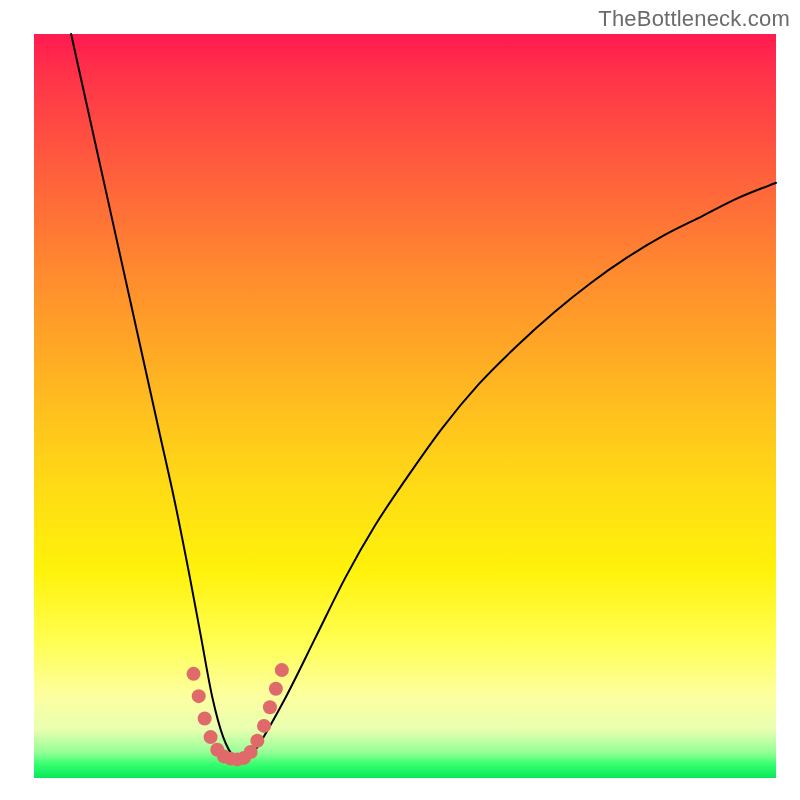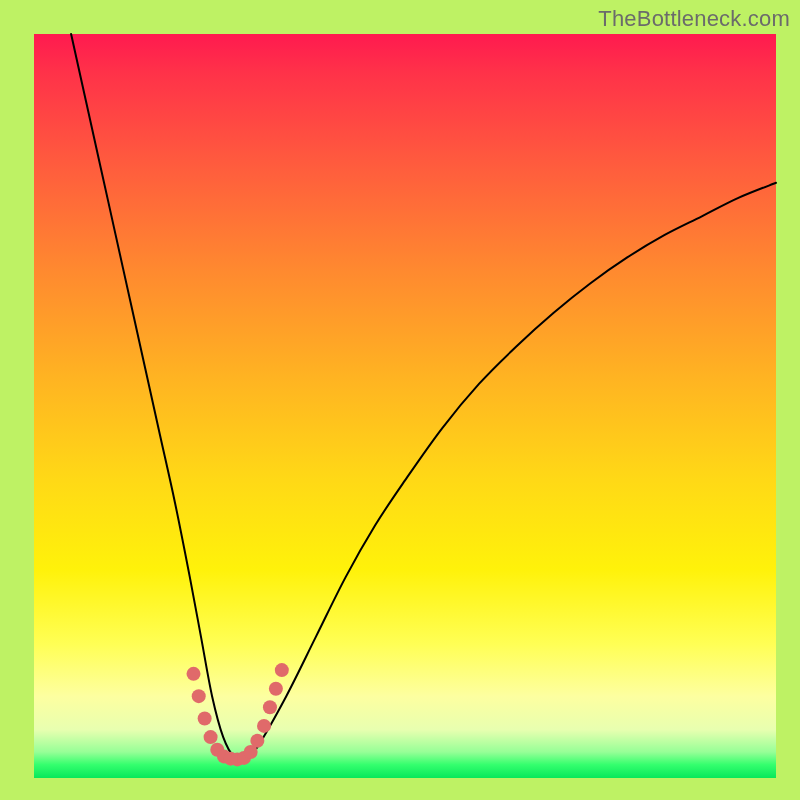--- a/index.html
+++ b/index.html
@@ -10,21 +10,21 @@
     background: #000;
     overflow: hidden;
     font-family: Arial, Helvetica, sans-serif;
   }
   .frame {
     position: absolute;
     left: 0;
     top: 0;
     width: 800px;
     height: 800px;
-    background: #bef264;
+    background: #ffffff;
   }
   .plot {
     position: absolute;
     left: 34px;
     top: 34px;
     width: 742px;
     height: 744px;
     
     background: linear-gradient(
       to bottom,

